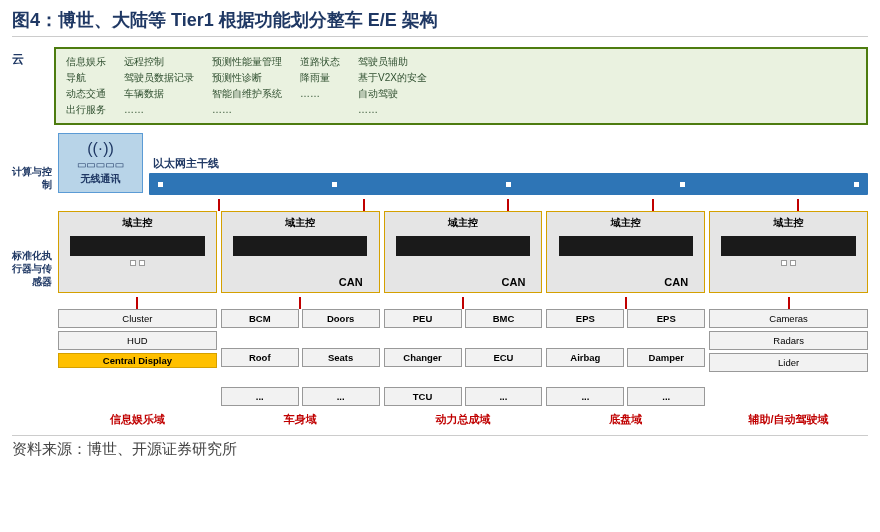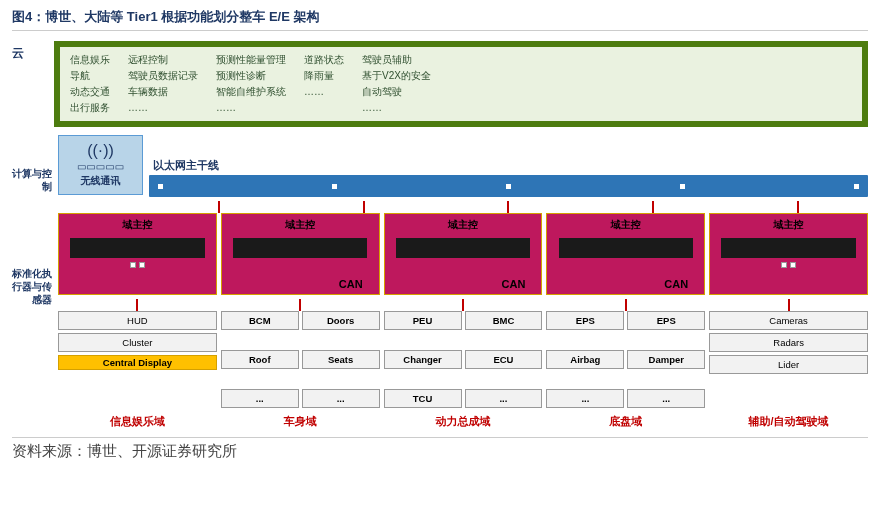--- a/index.html
+++ b/index.html
@@ -6,21 +6,21 @@
     body {
       font-family: "SimSun", "宋体", "Microsoft YaHei", sans-serif;
       font-size: 11px;
       background: #fff;
       width: 880px;
       min-height: 532px;
       padding: 8px 12px;
     }
 
     .page-title {
-      font-size: 13px;
+      font-size: 18px;
       font-weight: bold;
       color: #1f3864;
       margin-bottom: 10px;
       border-bottom: 1px solid #ccc;
       padding-bottom: 4px;
     }
 
     .diagram-wrapper {
       width: 100%;
       position: relative;
@@ -35,21 +35,21 @@
     .cloud-label {
       font-size: 12px;
       font-weight: bold;
       color: #1f3864;
       width: 38px;
       margin-right: 4px;
       padding-top: 4px;
     }
     .cloud-box {
       flex: 1;
-      border: 6px solid #4d7c0f;
+      border: 2px solid #4d7c0f;
       background: #eaf2e0;
       padding: 6px 10px;
       display: flex;
       gap: 18px;
     }
     .cloud-col {
       display: flex;
       flex-direction: column;
       gap: 2px;
       font-size: 10px;
@@ -59,21 +59,21 @@
 
     
     .main-diagram {
       display: flex;
       align-items: flex-start;
       position: relative;
     }
     .left-labels {
       display: flex;
       flex-direction: column;
-      gap: 16px;
+      gap: 0;
       width: 42px;
       margin-right: 4px;
       font-size: 10px;
       color: #1f3864;
       font-weight: bold;
     }
     .left-label-compute {
       height: 90px;
       display: flex;
       align-items: center;
@@ -131,21 +131,21 @@
     }
 
     
     .domain-row {
       display: flex;
       gap: 4px;
       margin-bottom: 4px;
       height: 82px;
     }
     .domain-ctrl {
-      background: #be185d;
+      background: #e5e5e5;
       border: 1px solid #d4a000;
       flex: 1;
       display: flex;
       flex-direction: column;
       align-items: center;
       justify-content: flex-start;
       padding: 4px 2px 2px 2px;
       position: relative;
     }
     .domain-ctrl-label {
@@ -423,22 +423,22 @@
             <div class="vline"></div>
           </div>
         <div class="vline-seg">
             <div class="vline"></div>
           </div>
       </div>
 
       <div class="sensors-section">
 
         <div class="sensor-first-col">
+          <div class="sensor-box">Cluster</div>
           <div class="sensor-box">HUD</div>
-          <div class="sensor-box">Cluster</div>
           <div class="sensor-box-highlight">Central Display</div>
         </div>
 
         <div class="sensor-group">
           <div class="sensor-subcol">
             <div class="sensor-box">BCM</div>
             <div class="sensor-box">Roof</div>
             <div class="sensor-box">...</div>
           </div>
           <div class="sensor-subcol">

